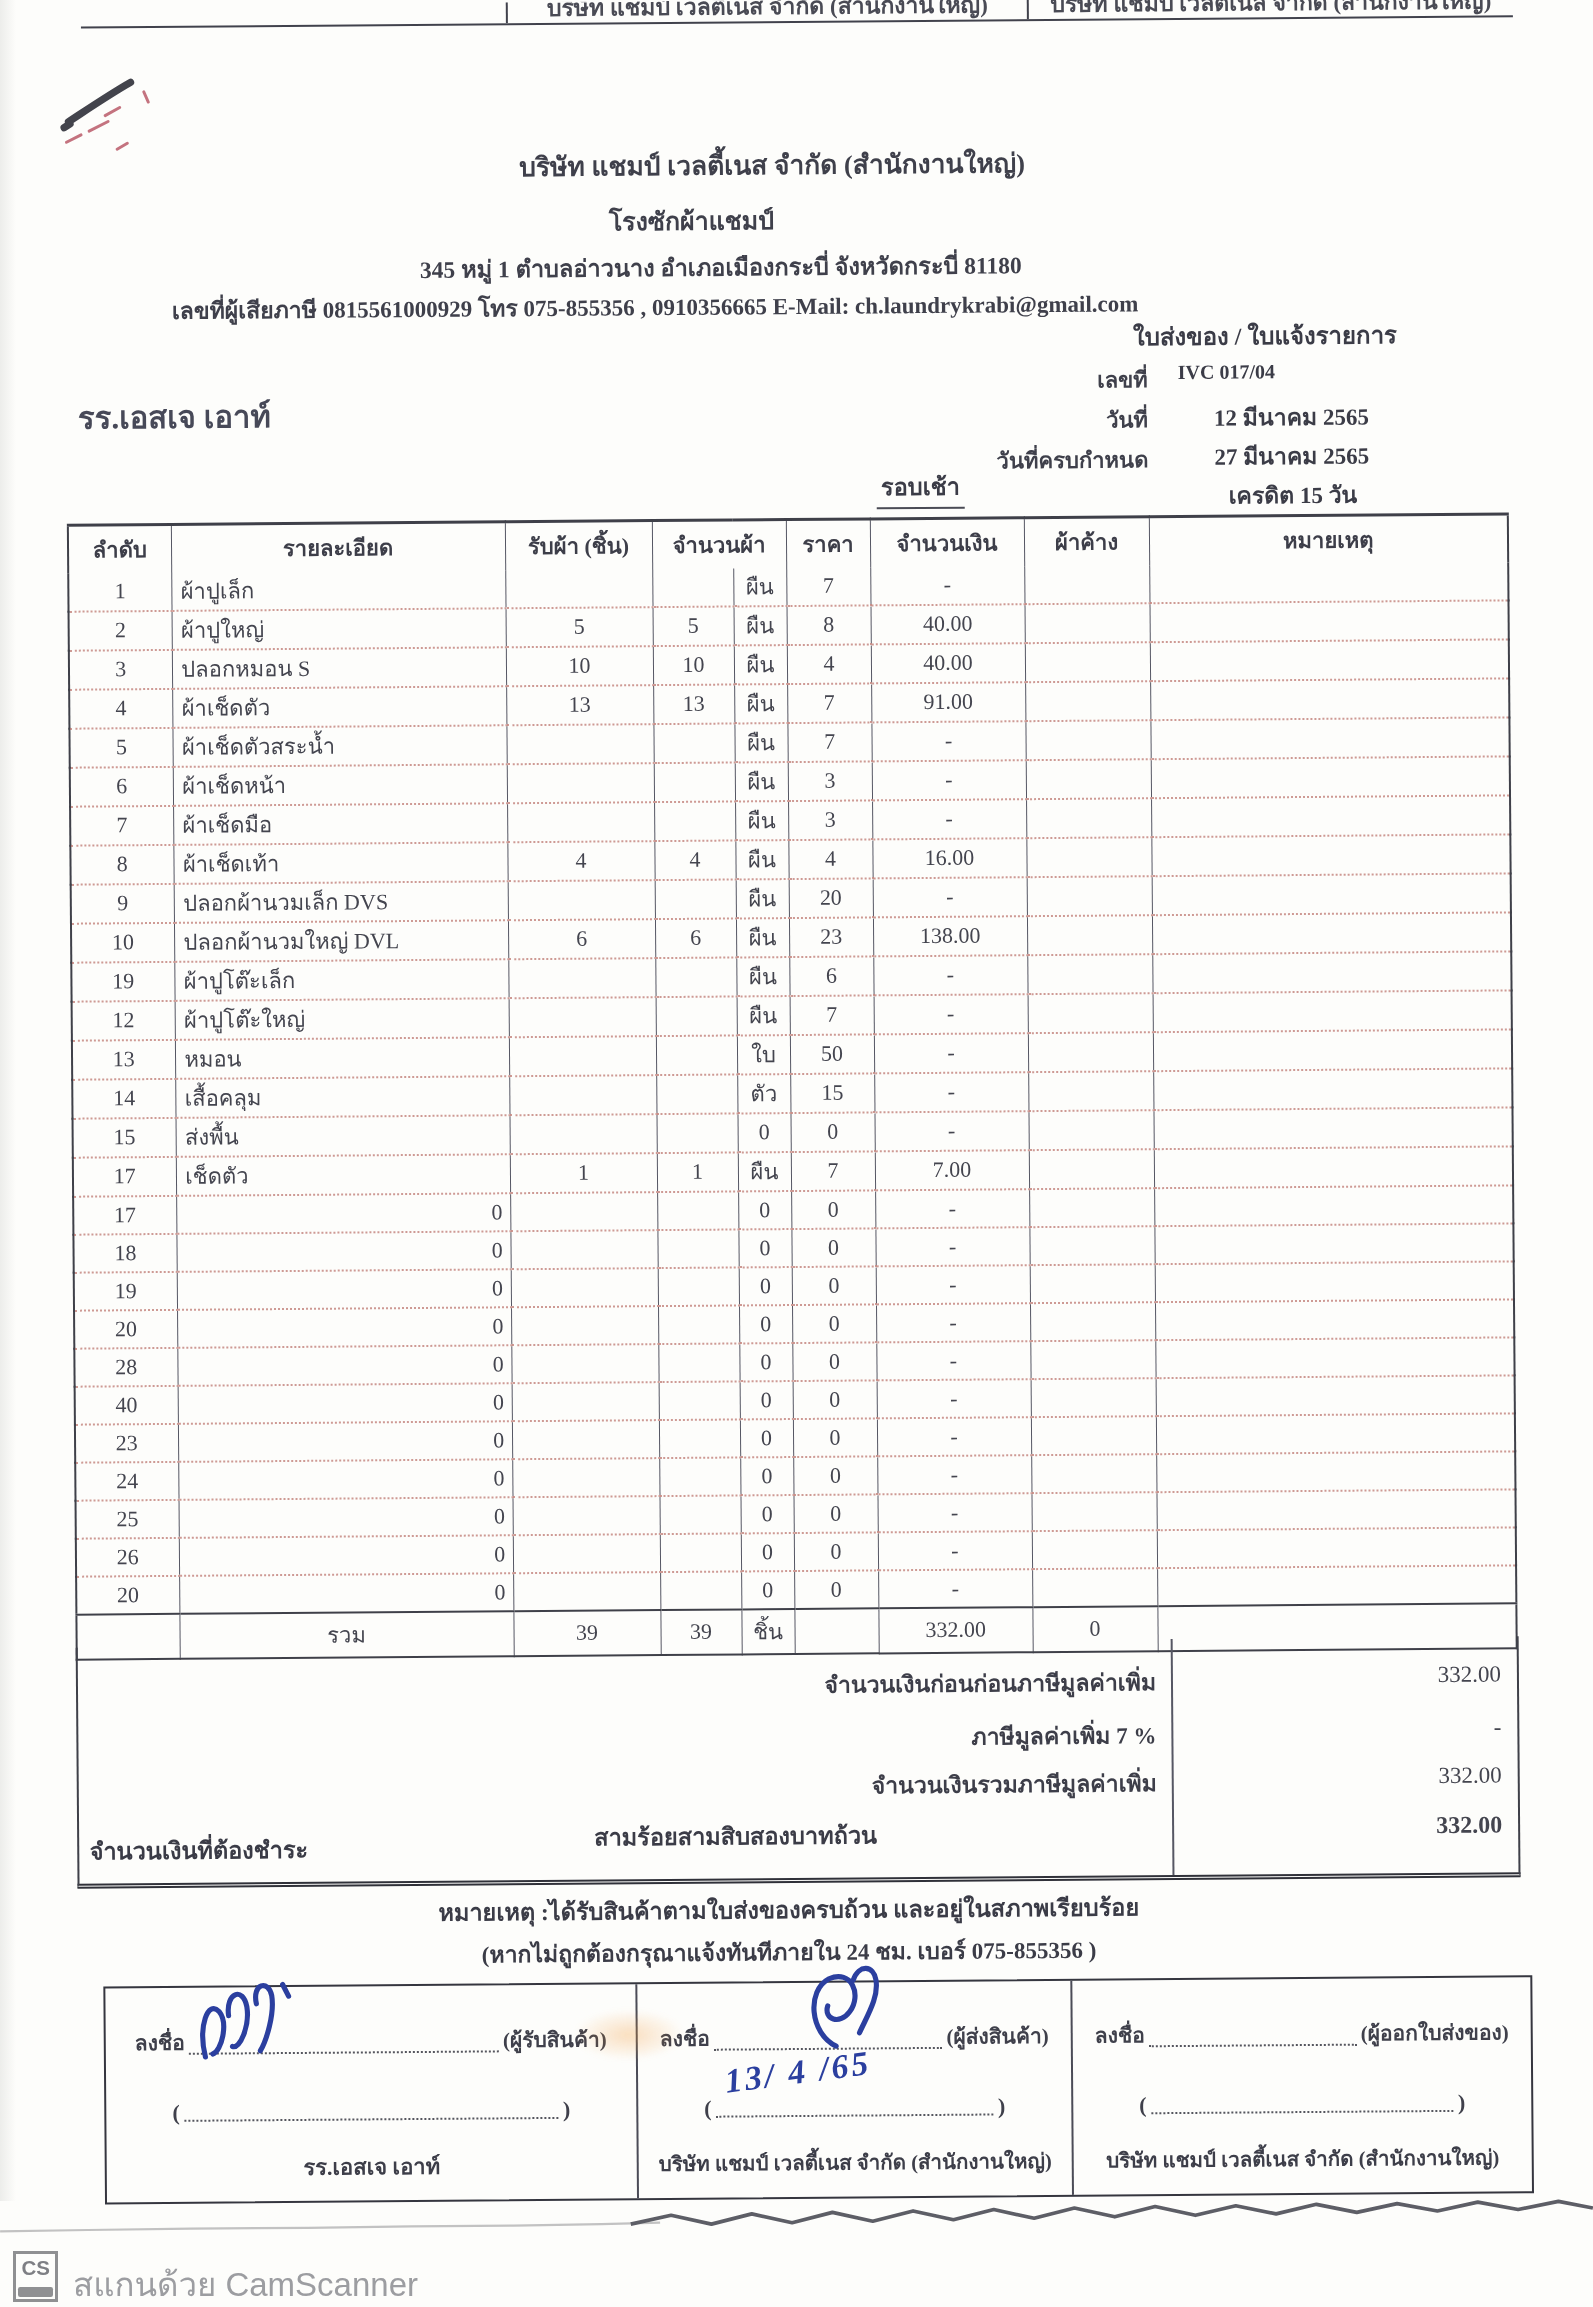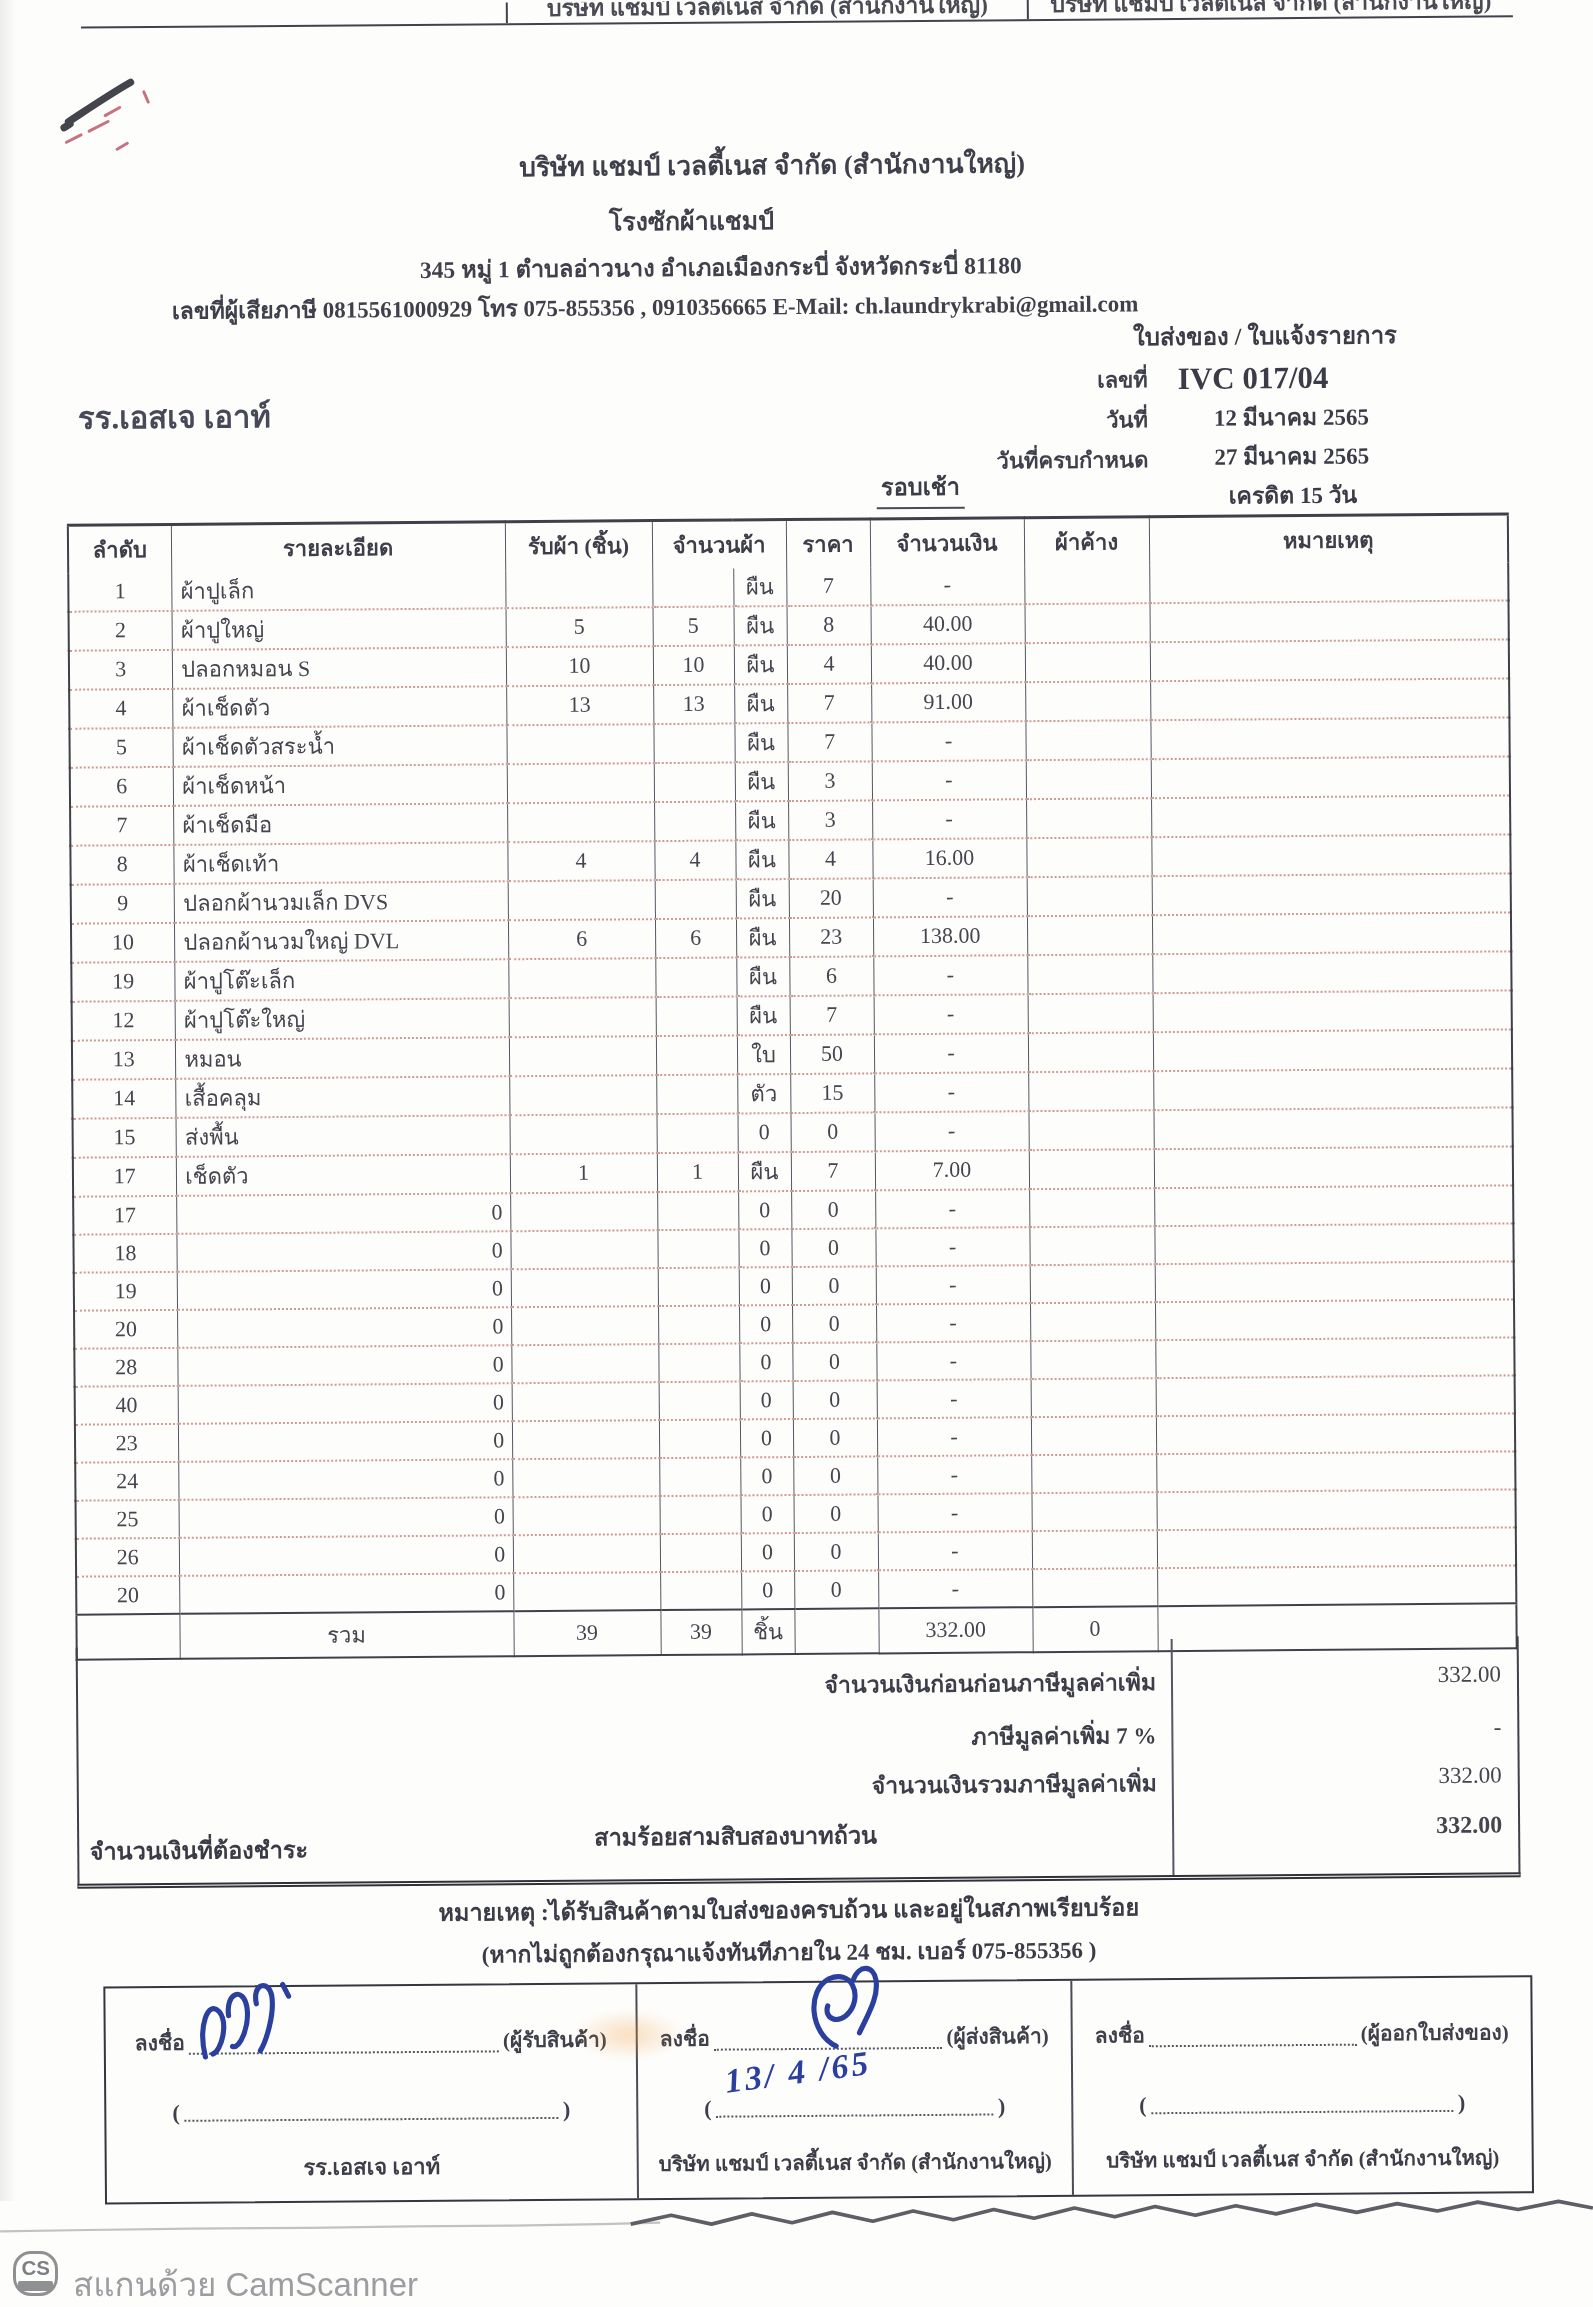--- a/index.html
+++ b/index.html
@@ -43,21 +43,21 @@
   #sigbox{left:95px;top:1981px;width:1425px;height:214px;border:2.9px solid #35363f;display:flex;}
   .sigcell{position:relative;height:100%;}
   .sigcell + .sigcell{border-left:2.2px solid #4b4c57;}
   .sigrow{position:absolute;left:29px;right:29px;top:38px;display:flex;align-items:flex-end;font-size:21px;font-weight:bold;color:#3f404b;}
   .parenrow{position:absolute;left:66px;right:66px;top:110px;display:flex;align-items:flex-end;font-size:22px;font-weight:bold;color:#3f404b;}
   .dotline{flex:1;border-bottom:2.9px dotted #55565e;margin:0 4.4px 4.4px 4.4px;height:22px;}
   .orgname{position:absolute;left:0;right:0;top:163px;text-align:center;font-size:22px;font-weight:bold;color:#3d3e49;}
   .ink{color:#2b3f9f;}
   #sig-date{left:715px;top:2048px;width:235px;font-size:34px;font-style:italic;transform:rotate(-7deg);letter-spacing:2.9px;}
   
-  #cs-logo{left:13.2px;top:2251px;width:45px;height:45px;border:3.7px solid #8f9092;border-radius:18px;box-sizing:border-box;}
+  #cs-logo{left:13.2px;top:2251px;width:45px;height:51px;border:3.7px solid #8f9092;border-radius:0;box-sizing:border-box;}
   #cs-logo .cs-txt{position:absolute;top:1.5px;left:0;right:0;text-align:center;font-family:"Liberation Sans","DejaVu Sans",sans-serif;font-weight:bold;font-size:20.5px;color:#7e7f84;}
   #cs-logo .cs-bar{position:absolute;left:2.2px;right:2.2px;bottom:2.2px;height:9.5px;background:#8f9092;border-radius:2.2px;}
   #cs-text{left:73px;top:2258px;font-family:"Liberation Sans","DejaVu Sans",sans-serif;font-size:33px;color:#9c9da1;}
   .smudge{left:565px;top:2008px;width:110px;height:51px;border-radius:50%;
           background:radial-gradient(closest-side,rgba(242,150,48,0.30),rgba(242,150,48,0));filter:blur(2.9px);}
   .edge-shade{left:0;top:0;width:16px;height:2201px;background:linear-gradient(to right,rgba(90,95,90,0.10),rgba(0,0,0,0));}
 </style>
 </head>
 <body>
 
@@ -76,21 +76,21 @@
       </div>
     </div>
 
     <div class="abs hline b" style="top:144px;font-size:26.4px;">บริษัท แชมป์ เวลตี้เนส จำกัด (สำนักงานใหญ่)</div>
     <div class="abs hline b" style="top:200px;font-size:25px;left:66px;">โรงซักผ้าแชมป์</div>
     <div class="abs hline b" style="top:248px;font-size:23.5px;left:95px;">345 หมู่ 1 ตำบลอ่าวนาง อำเภอเมืองกระบี่ จังหวัดกระบี่ 81180</div>
     <div class="abs hline b" style="top:288px;font-size:23px;left:29px;">เลขที่ผู้เสียภาษี 0815561000929 โทร 075-855356 , 0910356665 E-Mail: ch.laundrykrabi@gmail.com</div>
 
     <div class="abs b" style="left:1064px;top:320px;width:411px;text-align:center;font-size:24px;">ใบส่งของ / ใบแจ้งรายการ</div>
     <div class="abs b meta-label" style="left:917px;top:365px;width:235px;font-size:22px;">เลขที่</div>
-    <div class="abs b" style="left:1182px;top:364px;font-size:31px;">IVC 017/04</div>
+    <div class="abs b" style="left:1182px;top:364px;font-size:20px;">IVC 017/04</div>
     <div class="abs b meta-label" style="left:917px;top:405px;width:235px;font-size:22px;">วันที่</div>
     <div class="abs b" style="left:1218px;top:403px;font-size:23px;">12 มีนาคม 2565</div>
     <div class="abs b meta-label" style="left:866px;top:445px;width:286px;font-size:22px;">วันที่ครบกำหนด</div>
     <div class="abs b" style="left:1218px;top:442px;font-size:23px;">27 มีนาคม 2565</div>
     <div class="abs b" style="left:1232px;top:481px;font-size:23px;">เครดิต 15 วัน</div>
 
     <div class="abs b" style="left:82px;top:387px;font-size:31px;color:#474958;">รร.เอสเจ เอาท์</div>
     <div class="abs b" style="left:880px;top:469px;font-size:23.5px;border-bottom:2.9px solid #4a4b55;padding:0 4.4px 1.5px 4.4px;">รอบเช้า</div>
 
     <table class="abs" id="items">

